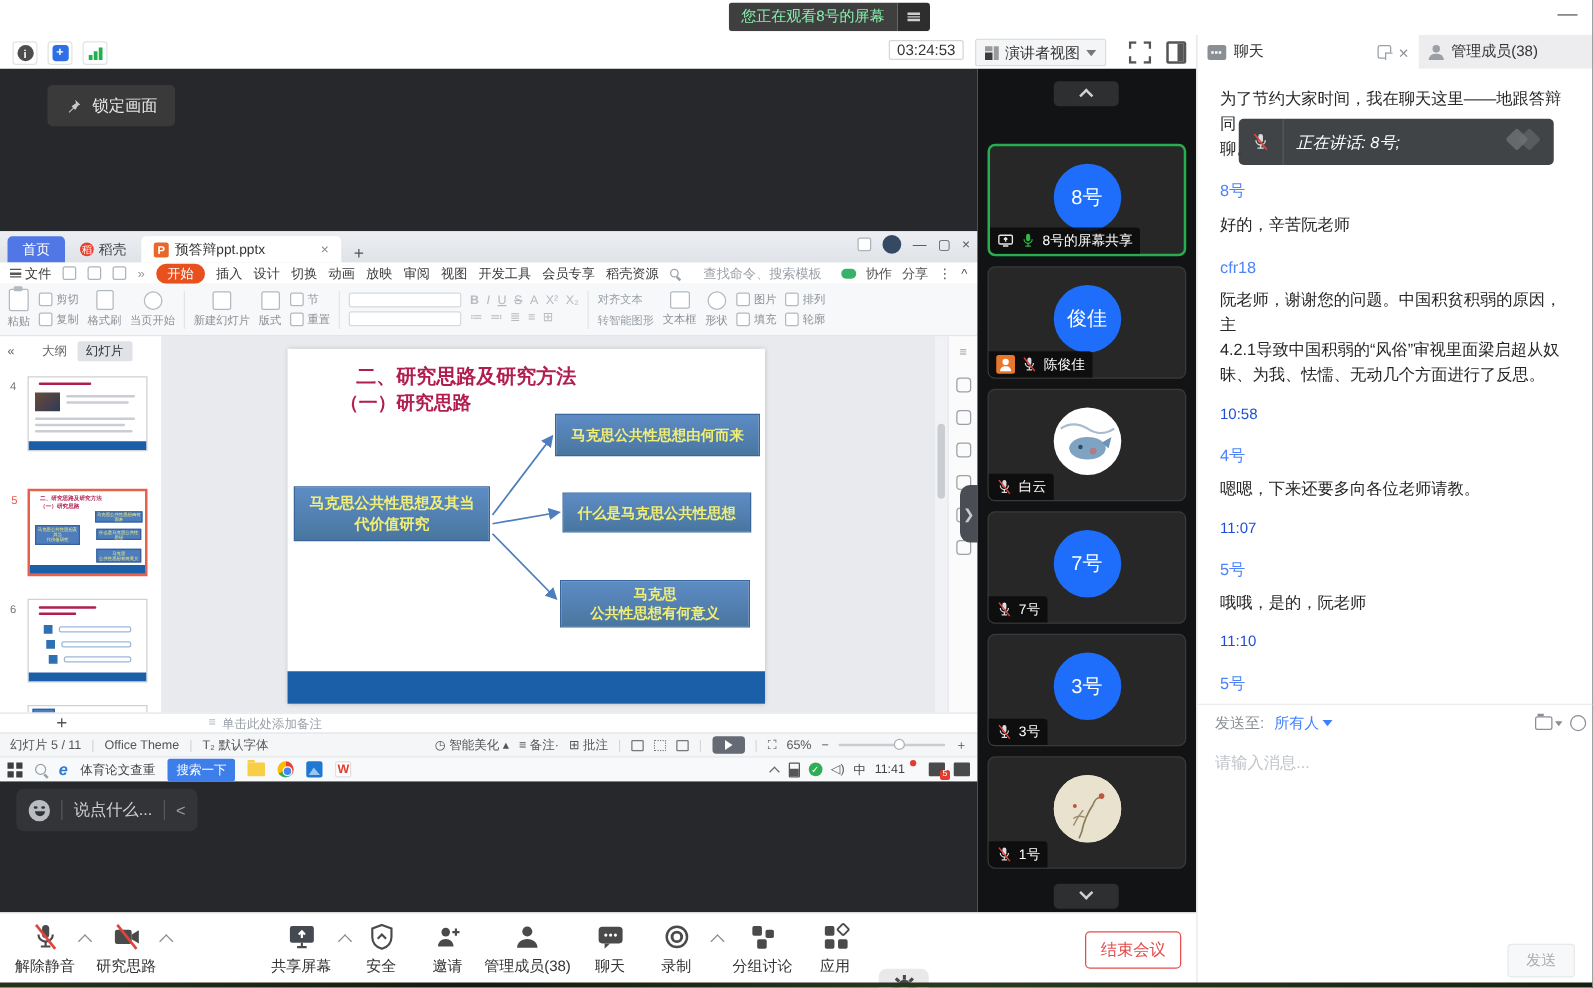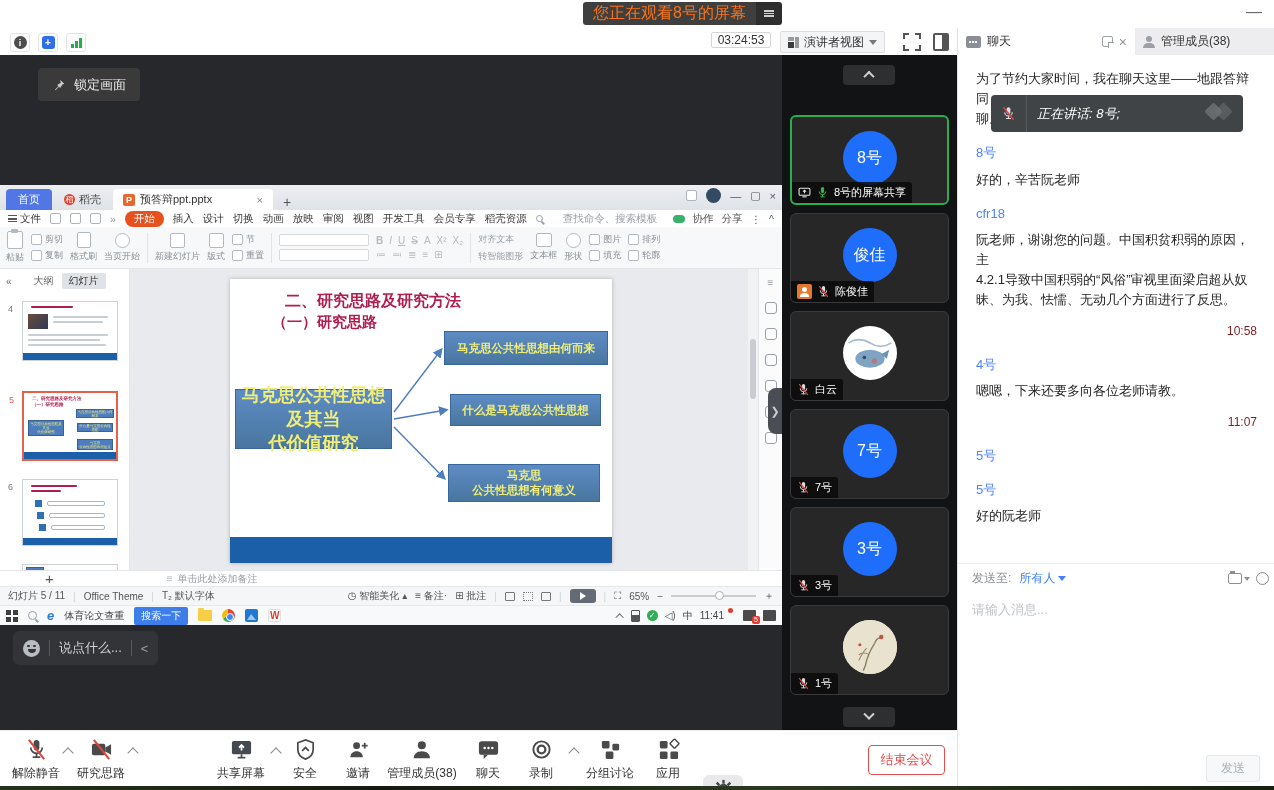--- a/index.html
+++ b/index.html
@@ -2,21 +2,21 @@
 <html><head>
 <meta charset="utf-8">
 <style>
   html,body{margin:0;padding:0;background:#888;}
   *{box-sizing:border-box;font-family:"Liberation Sans","DejaVu Sans",sans-serif;}
   #app{position:relative;width:1274px;height:790px;background:#fff;overflow:hidden;font-size:12px;color:#333;}
   .preline{white-space:pre-line;}
   
   .top1{position:absolute;left:0;top:0;width:1274px;height:28px;background:#fff;}
   .watch-tip{position:absolute;left:583px;top:2px;height:23px;display:flex;align-items:stretch;border-radius:3px;overflow:hidden;}
-  .watch-tip .txt{background:#3f3f3f;color:#f97316;font-size:16px;display:flex;align-items:center;padding:0 10px;}
+  .watch-tip .txt{background:#3f3f3f;color:#86efac;font-size:12px;display:flex;align-items:center;padding:0 10px;}
   .watch-tip .ext{background:#2e2e2e;width:26px;display:flex;align-items:center;justify-content:center;flex-direction:column;gap:1px;}
   .watch-tip .ext i{display:block;width:10px;height:1.5px;background:#cfcfcf;}
   .min-dash{position:absolute;right:12px;top:2px;color:#666;font-size:16px;line-height:20px;cursor:default;}
   .top2{position:absolute;left:0;top:28px;width:957px;height:27px;background:#fff;}
   .qicon{position:absolute;top:5px;width:20px;height:19px;border:1px solid #e3e3e3;border-radius:3px;display:flex;align-items:center;justify-content:center;background:#fff;}
   .info-c{width:13px;height:13px;border-radius:50%;background:#4d4d4d;color:#fff;font-size:9px;font-weight:bold;display:flex;align-items:center;justify-content:center;}
   .shield-b{width:13px;height:13px;border-radius:3px;background:#2e6fe8;color:#fff;font-size:10px;font-weight:bold;display:flex;align-items:center;justify-content:center;line-height:0;}
   .sig{display:flex;align-items:flex-end;gap:1px;height:11px;}
   .sig i{width:3px;background:#21b14c;display:block;}
   .timer{position:absolute;left:711px;top:4px;width:60px;height:16px;border:1px solid #d6d6d6;border-radius:2px;display:flex;align-items:center;justify-content:center;font-size:12px;color:#333;background:#fff;}
@@ -161,21 +161,21 @@
   .av-photo{position:absolute;left:50%;top:14px;transform:translateX(-50%);width:54px;height:54px;border-radius:50%;overflow:hidden;}
   .plabel{position:absolute;left:0;bottom:0;max-width:100%;background:rgba(8,8,8,.82);color:#fff;font-size:11px;padding:3px 6px;display:flex;align-items:center;gap:5px;border-radius:0 3px 0 5px;white-space:nowrap;}
   .role-badge{width:15px;height:15px;background:#e8772e;border-radius:2px;position:relative;flex:none;}
   .role-badge::before{content:"";position:absolute;left:5px;top:2.5px;width:5px;height:5px;border-radius:50%;background:#fff;}
   .role-badge::after{content:"";position:absolute;left:3px;bottom:2px;width:9px;height:4.5px;border-radius:5px 5px 0 0;background:#fff;}
   
   .chatpanel{position:absolute;left:957px;top:55px;width:317px;height:731px;background:#fff;border-left:1px solid #e3e3e3;}
   .msgs{position:absolute;left:0;top:0;width:317px;height:508px;padding:8px 18px 0 18px;overflow:hidden;font-size:13px;color:#262626;line-height:1.55;}
   .m-text{margin:6px 0 10px 0;}
   .m-sender{color:#4e83fd;margin:14px 0 2px 0;}
-  .m-time{text-align:right;color:#7f1d1d;font-size:12px;margin:12px 0;}
+  .m-time{text-align:left;color:#1d4ed8;font-size:12px;margin:12px 0;}
   .toast{position:absolute;left:33px;top:40px;width:252px;height:37px;background:rgba(56,60,64,.96);border-radius:4px;display:flex;align-items:center;color:#fff;font-size:13px;overflow:hidden;}
   .toast .micwrap{width:36px;display:flex;align-items:center;justify-content:center;border-right:1px solid #55595d;align-self:stretch;}
   .toast .t-txt{padding:0 10px;flex:1;font-style:italic;}
   .toast .logo{position:relative;width:40px;height:100%;opacity:.25;}
   .toast .logo i{position:absolute;top:10px;width:13px;height:13px;background:#fff;transform:rotate(45deg);border-radius:2px;}
   .toast .logo i:first-child{left:4px;opacity:.8;}
   .toast .logo i:last-child{left:14px;opacity:.5;}
   .sendto{position:absolute;left:0;top:508px;width:317px;height:30px;border-top:1px solid #ececec;display:flex;align-items:center;padding:0 14px;gap:8px;font-size:12px;}
   .sendto .lbl{color:#8a8f95;}
   .sendto .val{color:#3e7fff;display:flex;align-items:center;gap:3px;}
@@ -481,21 +481,21 @@
           <svg class="arrows" width="382" height="284">
             <defs>
                 <marker id="ah" markerWidth="7" markerHeight="7" refX="5" refY="3.5" orient="auto">
                   <path d="M0 0L7 3.5L0 7z" fill="#4e7dbd"></path>
                 </marker>
               </defs>
             <line x1="164" y1="133" x2="211" y2="71" stroke="#4e7dbd" stroke-width="1.4" marker-end="url(#ah)"></line>
             <line x1="164" y1="140" x2="216" y2="131" stroke="#4e7dbd" stroke-width="1.4" marker-end="url(#ah)"></line>
             <line x1="164" y1="148" x2="214" y2="199" stroke="#4e7dbd" stroke-width="1.4" marker-end="url(#ah)"></line>
           </svg>
-          <div class="s-box preline" style="left:5px;top:110px;width:157px;height:60px;font-size:18px">马克思公共性思想及其当
+          <div class="s-box preline" style="left:5px;top:110px;width:157px;height:44px;font-size:12px">马克思公共性思想及其当
 代价值研究</div>
           <div class="s-box preline" style="left:214px;top:52px;width:164px;height:34px;font-size:11.5px">马克思公共性思想由何而来</div>
           <div class="s-box preline" style="left:220px;top:115px;width:151px;height:32px;font-size:11.5px">什么是马克思公共性思想</div>
           <div class="s-box preline" style="left:218px;top:185px;width:152px;height:38px;font-size:11.5px">马克思
 公共性思想有何意义</div>
           <div class="s-bar"></div>
         </div>
       </div>
       <div class="wrscroll">
           <i></i>
@@ -715,20 +715,22 @@
         <div class="m-text preline">好的，辛苦阮老师</div>
         <div class="m-sender">cfr18</div>
         <div class="m-text preline">阮老师，谢谢您的问题。中国积贫积弱的原因，主
 4.2.1导致中国积弱的“风俗”审视里面梁启超从奴
 昧、为我、怯懦、无动几个方面进行了反思。</div>
         <div class="m-time">10:58</div>
         <div class="m-sender">4号</div>
         <div class="m-text preline">嗯嗯，下来还要多向各位老师请教。</div>
         <div class="m-time">11:07</div>
         <div class="m-sender">5号</div>
+        <div class="m-text preline">哦哦，是的，阮老师</div>
+        <div class="m-time">11:10</div>
         <div class="m-sender">5号</div>
         <div class="m-text preline">好的阮老师</div>
       </div>
     <div class="toast">
       <span class="micwrap">
           <span id="toast-mic">
             <svg width="15" height="15" viewBox="0 0 24 24">
               <rect x="9" y="2" width="6" height="11" rx="3" fill="#dcdcdc"></rect>
               <path d="M6 10a6 6 0 0 0 12 0" fill="none" stroke="#dcdcdc" stroke-width="1.8"></path>
               <line x1="12" y1="16" x2="12" y2="20" stroke="#dcdcdc" stroke-width="1.8"></line>

